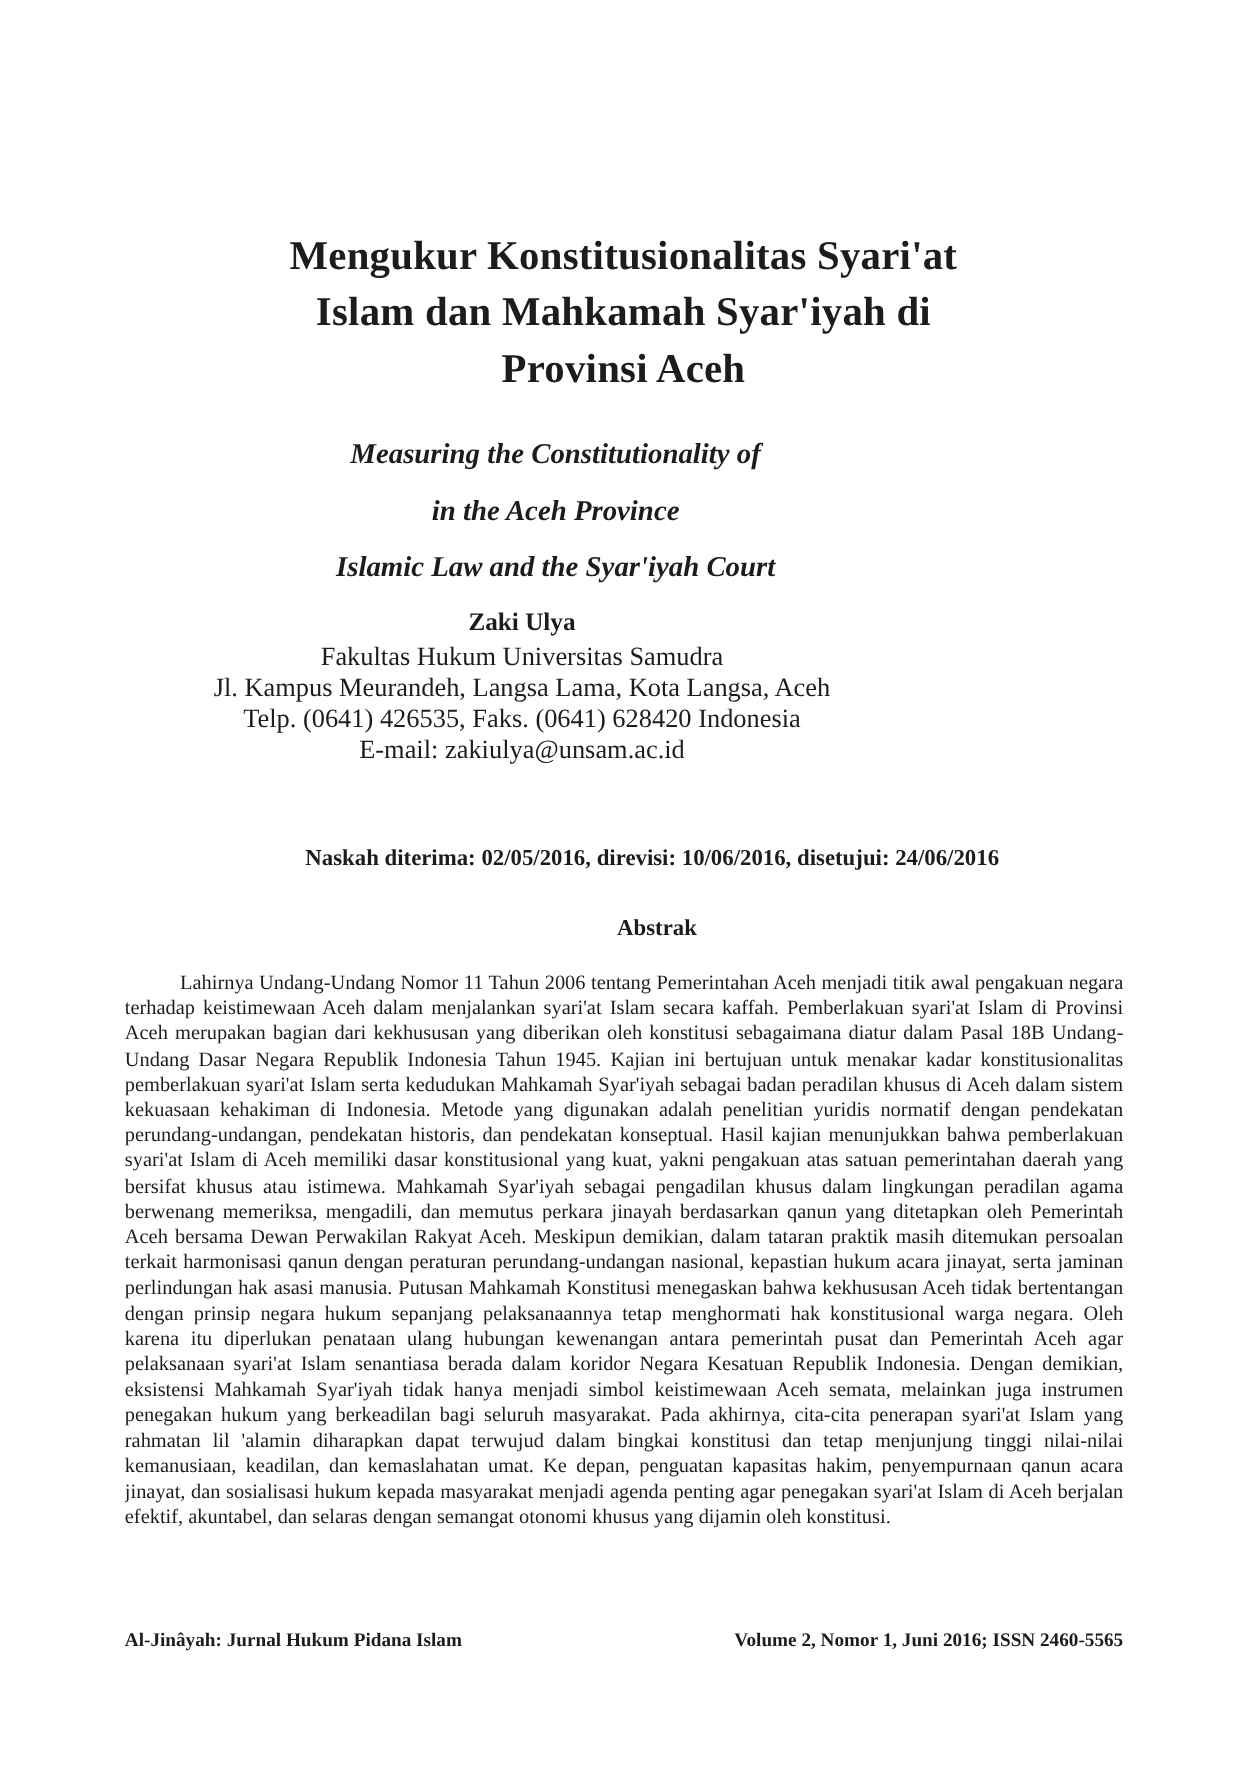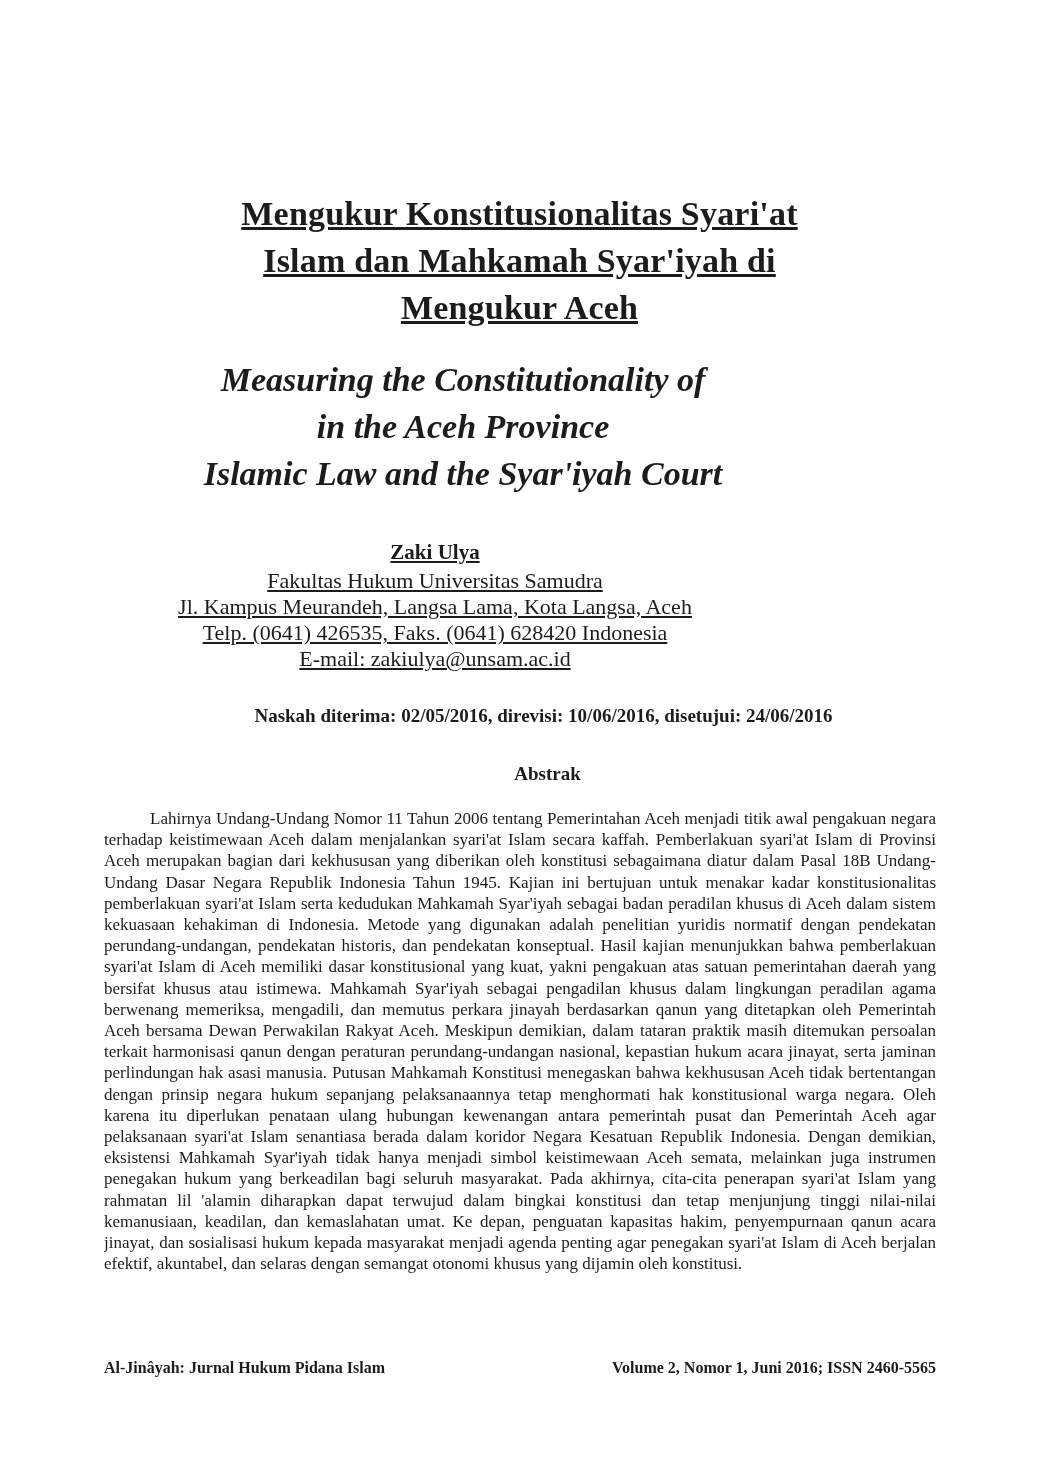--- a/index.html
+++ b/index.html
@@ -19,40 +19,38 @@
   .title-block {
     position: absolute;
     top: 190px;
     left: 0;
     width: 1039px;
     text-align: center;
     font-weight: bold;
     font-size: 34px;
     line-height: 47px;
     letter-spacing: 0.2px;
-    text-decoration: underline;
   }
   .subtitle-block {
     position: absolute;
     top: 356px;
     left: 0;
     width: 926px;
     text-align: center;
     font-weight: bold;
     font-style: italic;
-    font-size: 34px;
+    font-size: 24px;
     line-height: 47px;
   }
   .author-block {
     position: absolute;
-    top: 536px;
+    top: 502px;
     left: 0;
     width: 870px;
     text-align: center;
-    text-decoration: underline;
   }
   .author-name {
     font-weight: bold;
     font-size: 21px;
     line-height: 32px;
   }
   .author-info {
     font-size: 22px;
     line-height: 26px;
   }
@@ -105,21 +103,21 @@
   .footer-right { max-width: 470px; white-space: nowrap; text-align: right; margin-left: 20px; }
 </style>
 </head>
 <body>
 
 <div class="page">
 
   <div class="title-block">
     <div>Mengukur Konstitusionalitas Syari'at</div>
     <div>Islam dan Mahkamah Syar'iyah di</div>
-    <div>Mengukur Aceh</div>
+    <div>Provinsi Aceh</div>
   </div>
 
   <div class="subtitle-block">
     <div>Measuring the Constitutionality of</div>
     <div>in the Aceh Province</div>
     <div>Islamic Law and the Syar'iyah Court</div>
   </div>
 
   <div class="author-block">
     <div class="author-name">Zaki Ulya</div>

